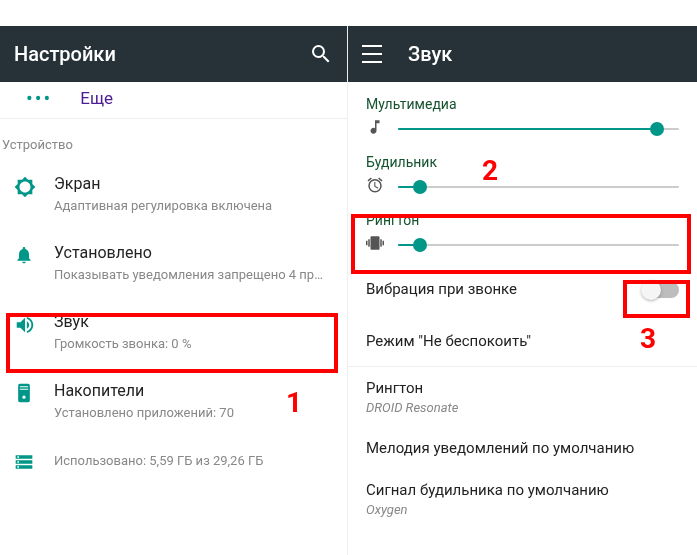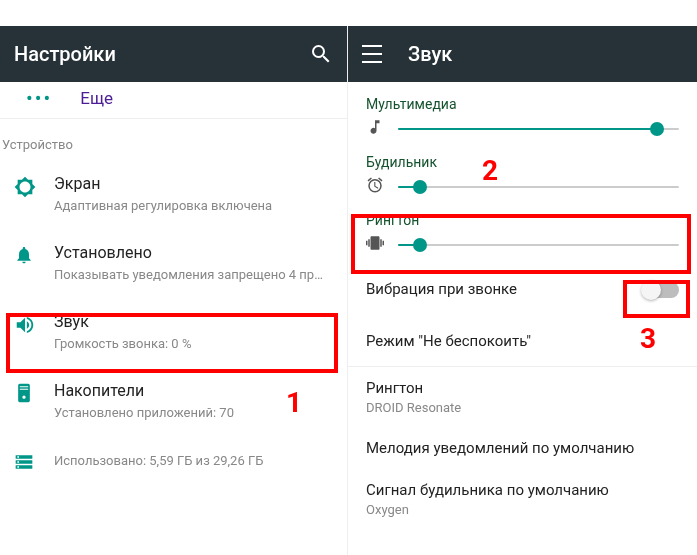--- a/index.html
+++ b/index.html
@@ -29,21 +29,21 @@
   .slider-label { font-size: 14px; color: #14532d; margin-bottom: 6px; }
   .slider-ctrl { display: flex; align-items: center; gap: 10px; }
   .slider-ctrl .sicon { width: 22px; flex: 0 0 22px; }
   .slider-track { flex: 1; height: 2px; background: #ccc; position: relative; border-radius: 1px; }
   .slider-fill { position: absolute; left: 0; top: 0; bottom: 0; background: #009688; border-radius: 1px; }
   .slider-thumb { position: absolute; width: 14px; height: 14px; background: #009688; border-radius: 50%; top: -6px; transform: translateX(-50%); }
   .setting-row { display: flex; align-items: flex-end; padding: 16px 18px; min-height: 52px; }
   .setting-row .stitle { font-size: 15px; color: #222; flex: 1; }
   .setting-col { padding: 12px 18px; }
   .setting-col .stitle { font-size: 15px; color: #222; }
-  .setting-col .ssub { font-size: 13px; color: #888; margin-top: 3px; }
+  .setting-col .ssub { font-size: 13px; color: #888; margin-top: 3px; font-style: italic; }
   .toggle { width: 36px; height: 16px; background: #bdbdbd; border-radius: 10px; position: relative; }
   .toggle .knob { position: absolute; width: 20px; height: 20px; background: #f5f5f5; border-radius: 50%; top: -2px; left: -2px; box-shadow: 0 1px 3px rgba(0,0,0,0.3); }
   .divider { height: 1px; background: #eee; margin: 0; }
 </style>
 </head>
 <body>
 
 <div class="container">
 
   <div class="pane">

